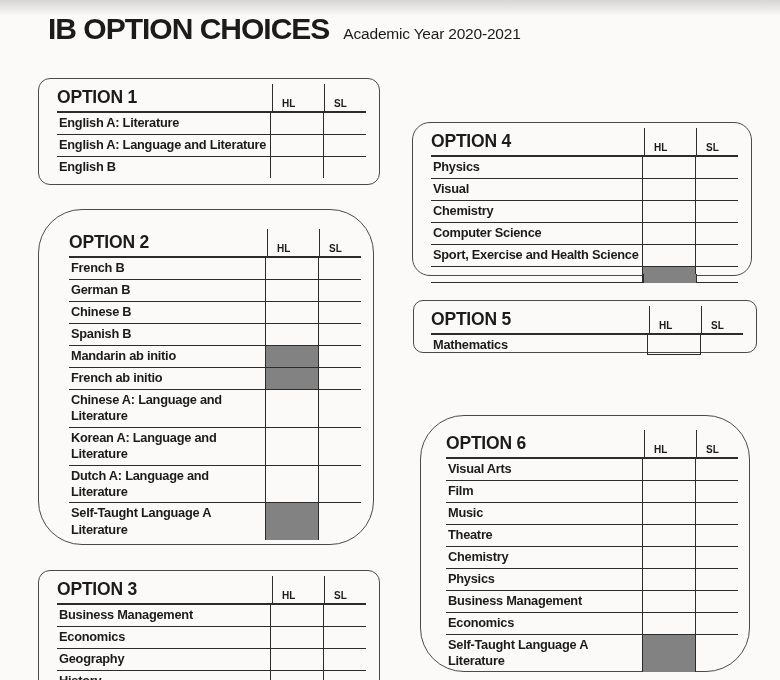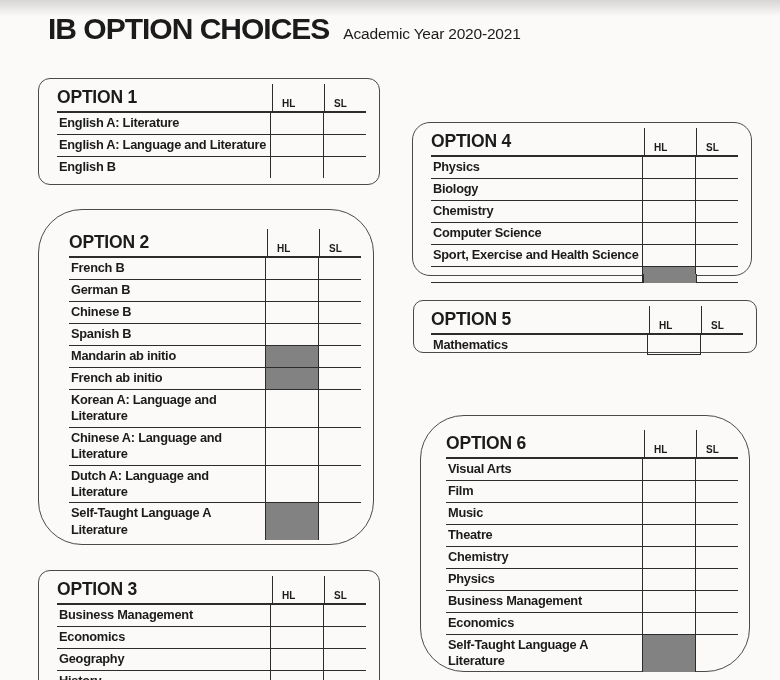--- a/index.html
+++ b/index.html
@@ -140,30 +140,30 @@
       <div class="lab">Mandarin ab initio</div>
       <div class="c hl filled"></div>
       <div class="c sl"></div>
     </div>
     <div class="r">
       <div class="lab">French ab initio</div>
       <div class="c hl filled"></div>
       <div class="c sl"></div>
     </div>
     <div class="r wrap">
+      <div class="lab">Chinese A: Language and Literature</div>
+      <div class="c hl"></div>
+      <div class="c sl"></div>
+    </div>
+    <div class="r wrap">
       <div class="lab">Korean A: Language and Literature</div>
       <div class="c hl"></div>
       <div class="c sl"></div>
     </div>
     <div class="r wrap">
-      <div class="lab">Chinese A: Language and Literature</div>
-      <div class="c hl"></div>
-      <div class="c sl"></div>
-    </div>
-    <div class="r wrap">
       <div class="lab">Dutch A: Language and Literature</div>
       <div class="c hl"></div>
       <div class="c sl"></div>
     </div>
     <div class="r wrap">
       <div class="lab">Self-Taught Language A Literature</div>
       <div class="c hl filled"></div>
       <div class="c sl"></div>
     </div>
   </div>
@@ -201,21 +201,21 @@
       <div class="opt">OPTION 4</div>
       <div class="hc hl">HL</div>
       <div class="hc sl">SL</div>
     </div>
     <div class="r">
       <div class="lab">Physics</div>
       <div class="c hl"></div>
       <div class="c sl"></div>
     </div>
     <div class="r">
-      <div class="lab">Biology</div>
+      <div class="lab">Visual</div>
       <div class="c hl"></div>
       <div class="c sl"></div>
     </div>
     <div class="r">
       <div class="lab">Chemistry</div>
       <div class="c hl"></div>
       <div class="c sl"></div>
     </div>
     <div class="r">
       <div class="lab">Computer Science</div>

